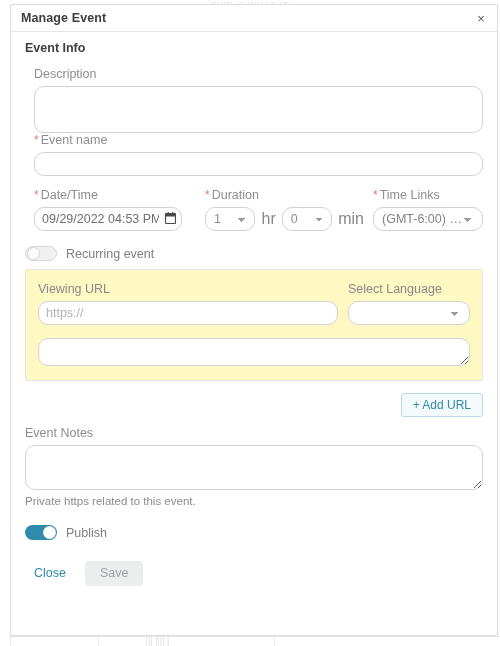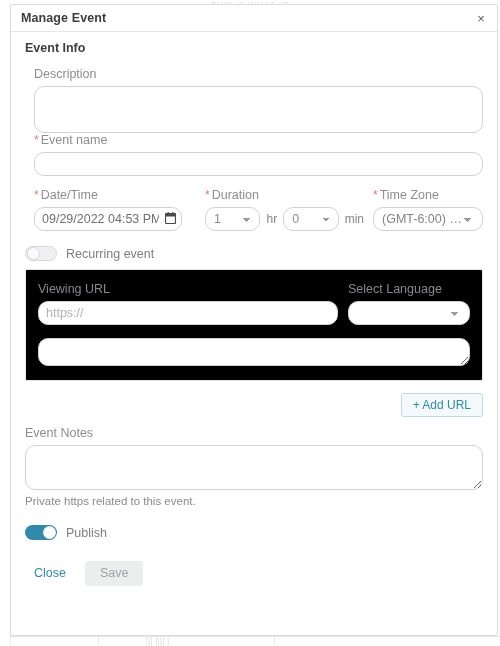--- a/index.html
+++ b/index.html
@@ -213,21 +213,21 @@
     -webkit-appearance: none;
     appearance: none;
     background-image:
       linear-gradient(45deg, transparent 50%, #9a9aa0 50%),
       linear-gradient(135deg, #9a9aa0 50%, transparent 50%);
     background-position: calc(100% - 12px) 10px, calc(100% - 8px) 10px;
     background-size: 4px 4px, 4px 4px;
     background-repeat: no-repeat;
   }
   .unit {
-    font-size: 12px;
+    font-size: 16px;
     color: #86868b;
     margin: 0 6px;
   }
 
   .sel-tz {
     width: 100%;
     height: 24px;
     padding: 0 20px 0 8px;
     color: #83838a;
     -webkit-appearance: none;
@@ -283,21 +283,21 @@
   }
   .toggle-label {
     font-size: 12.5px;
     color: #7d7d83;
     margin-left: 9px;
   }
 
   
   .panel {
     margin-top: 8px;
-    background: #000000;
+    background: #fef9c3;
     border: 1px solid #e4e5e6;
     border-radius: 2px;
     padding: 12px 12px 14px 12px;
     box-sizing: border-box;
   }
   .panel-row {
     display: flex;
     align-items: flex-end;
   }
   .url-col { width: 300px; }
@@ -456,21 +456,21 @@
           </select>
           <span class="unit">hr</span>
           <select class="sel-dur">
             <option>0</option>
           </select>
           <span class="unit">min</span>
         </div>
       </div>
 
       <div class="col-tz">
-        <label class="field-label"><span class="req">*</span><span>Time Zone</span></label>
+        <label class="field-label"><span class="req">*</span><span>Time Links</span></label>
         <select class="sel-tz">
           <option>(GMT-6:00) Mountain Time</option>
         </select>
       </div>
 
     </div>
 
     <div class="toggle-row">
       <div class="switch off">
         <span class="knob"></span>

